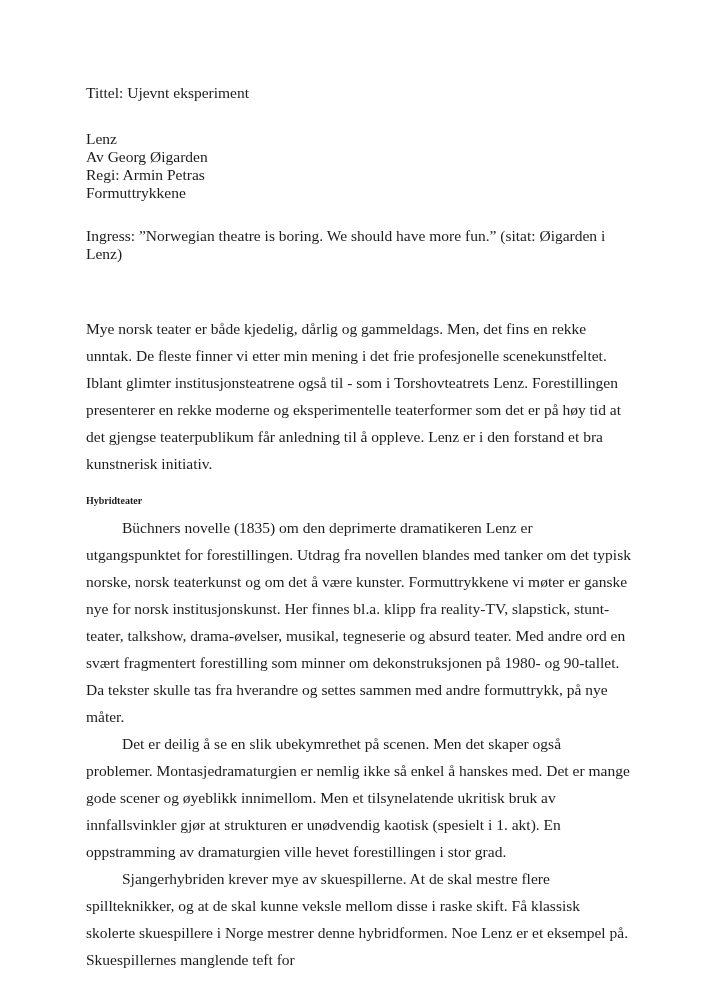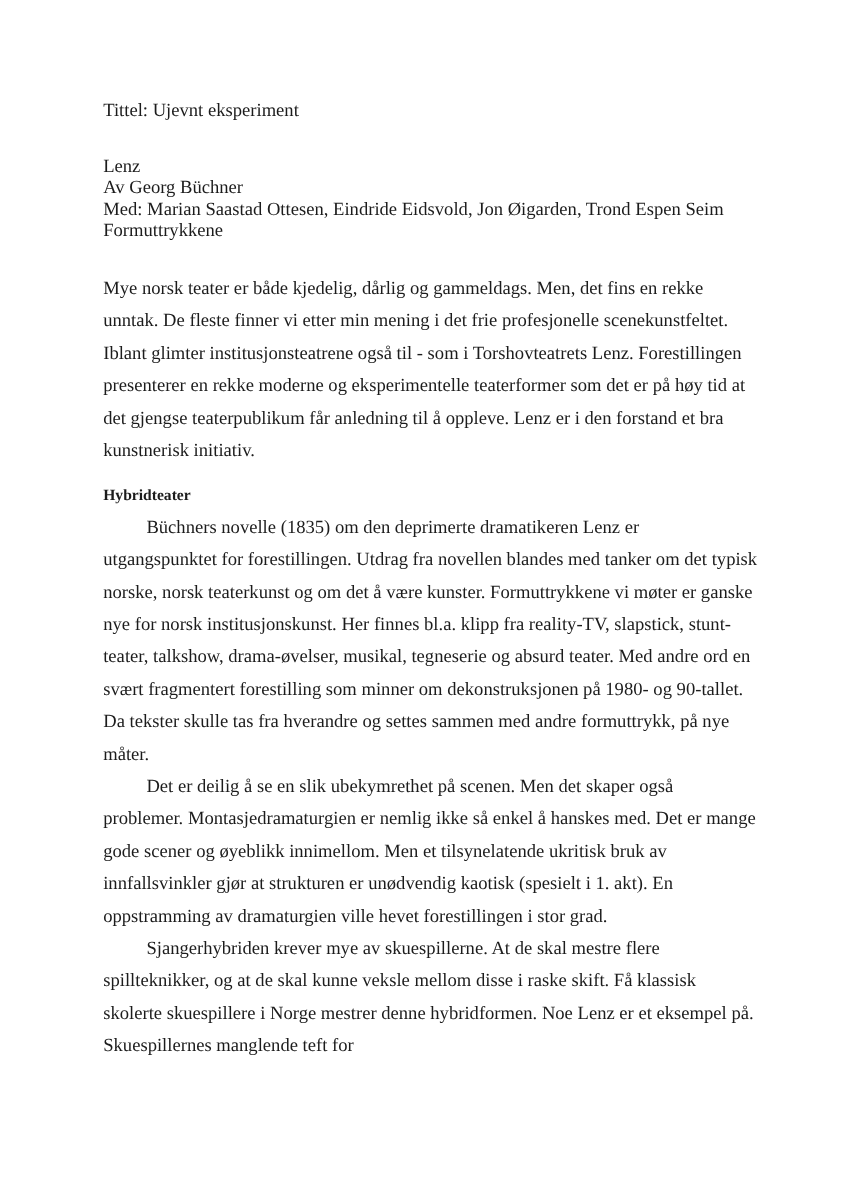--- a/index.html
+++ b/index.html
@@ -15,42 +15,43 @@
     color: #1c1c1c;
     overflow: hidden;
   }
   p, h2 { margin: 0; padding: 0; font-weight: normal; }
   .sline { line-height: 18px; }
   .title-line { margin-bottom: 28px; }
   .credits { margin-bottom: 25px; }
   .ingress-line { margin-bottom: 52px; }
   .bpara { line-height: 27px; }
   .heading {
-    font-size: 13px;
+    font-size: 10px;
     font-weight: bold;
     line-height: 27px;
     margin-top: 10px;
   }
   .indent { text-indent: 36px; }
   .it { }
 </style>
 </head>
 <body>
 
 <div class="page">
 
   <p class="sline title-line">Tittel: Ujevnt eksperiment</p>
 
   <div class="credits">
     <p class="sline it">Lenz</p>
-    <p class="sline">Av Georg Büchner</p>
-    <p class="sline">Med: Marian Saastad Ottesen, Eindride Eidsvold, Jon Øigarden, Trond Espen Seim</p>
+    <p class="sline">Av Georg Øigarden</p>
+    <p class="sline">Regi: Armin Petras</p>
     <p class="sline">Formuttrykkene</p>
   </div>
 
+  <p class="sline ingress-line"><span>Ingress: ”Norwegian theatre is boring. We should have more fun.” (sitat: Øigarden i </span><span class="it">Lenz</span><span>)</span></p>
 
   <div class="bodytext">
     <p class="bpara"><span>Mye norsk teater er både kjedelig, dårlig og gammeldags. Men, det fins en rekke unntak. De fleste finner vi etter min mening i det frie profesjonelle scenekunstfeltet. Iblant glimter institusjonsteatrene også til - som i Torshovteatrets </span><span class="it">Lenz</span><span>. Forestillingen presenterer en rekke moderne og eksperimentelle teaterformer som det er på høy tid at det gjengse teaterpublikum får anledning til å oppleve. </span><span class="it">Lenz</span><span> er i den forstand et bra kunstnerisk initiativ.</span></p>
 
     <h2 class="heading">Hybridteater</h2>
 
 
     <p class="bpara indent"><span>Büchners novelle (1835) om den deprimerte dramatikeren Lenz er utgangspunktet for forestillingen. Utdrag fra novellen blandes med tanker om det typisk norske, norsk teaterkunst og om det å være kunster. Formuttrykkene vi møter er ganske nye for norsk institusjonskunst. Her finnes bl.a. klipp fra reality-TV, slapstick, stunt-teater, talkshow, drama-øvelser, musikal, tegneserie og absurd teater. Med andre ord en svært fragmentert forestilling som minner om dekonstruksjonen på 1980- og 90-tallet. Da tekster skulle tas fra hverandre og settes sammen med andre formuttrykk, på nye måter.</span></p>
 
     <p class="bpara indent"><span>Det er deilig å se en slik ubekymrethet på scenen. Men det skaper også problemer. Montasjedramaturgien er nemlig ikke så enkel å hanskes med. Det er mange gode scener og øyeblikk innimellom. Men et tilsynelatende ukritisk bruk av innfallsvinkler gjør at strukturen er unødvendig kaotisk (spesielt i 1. akt). En oppstramming av dramaturgien ville hevet forestillingen i stor grad.</span></p>

